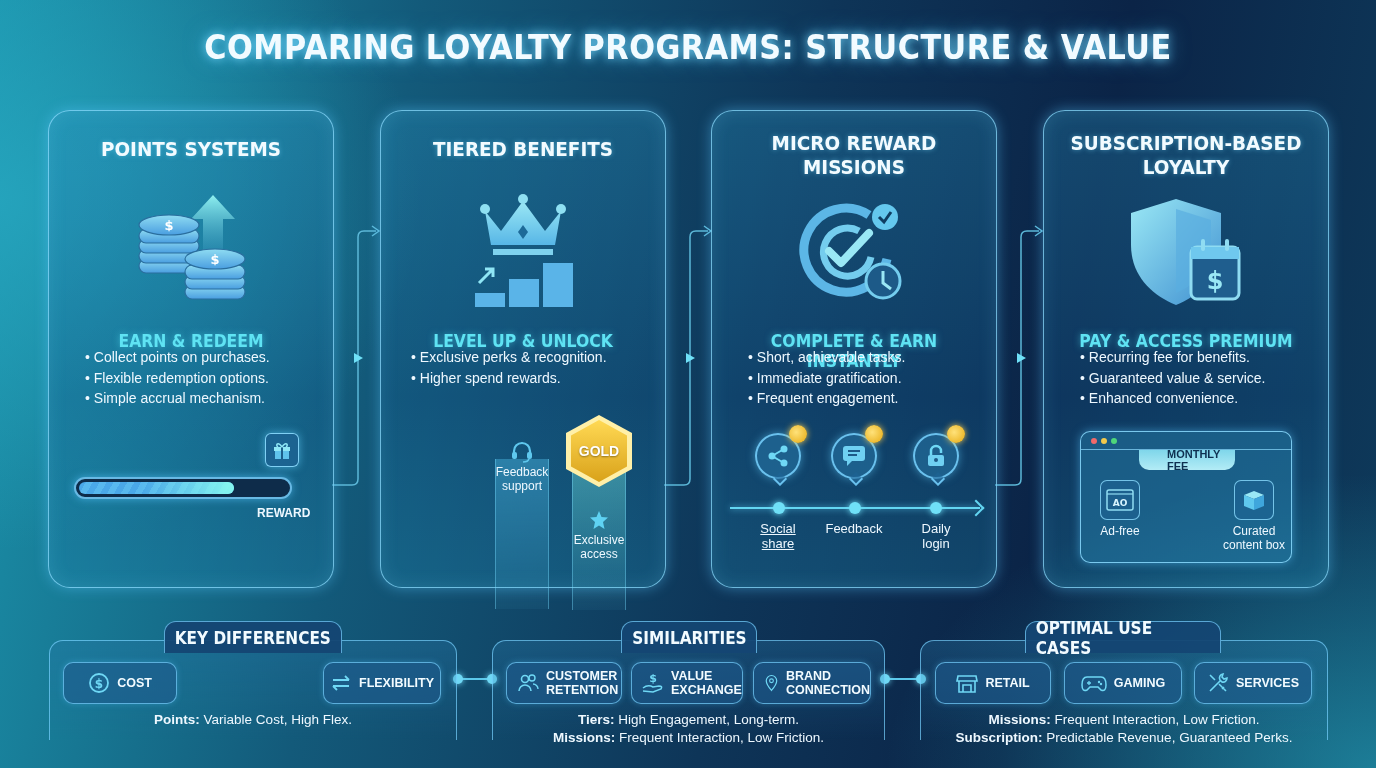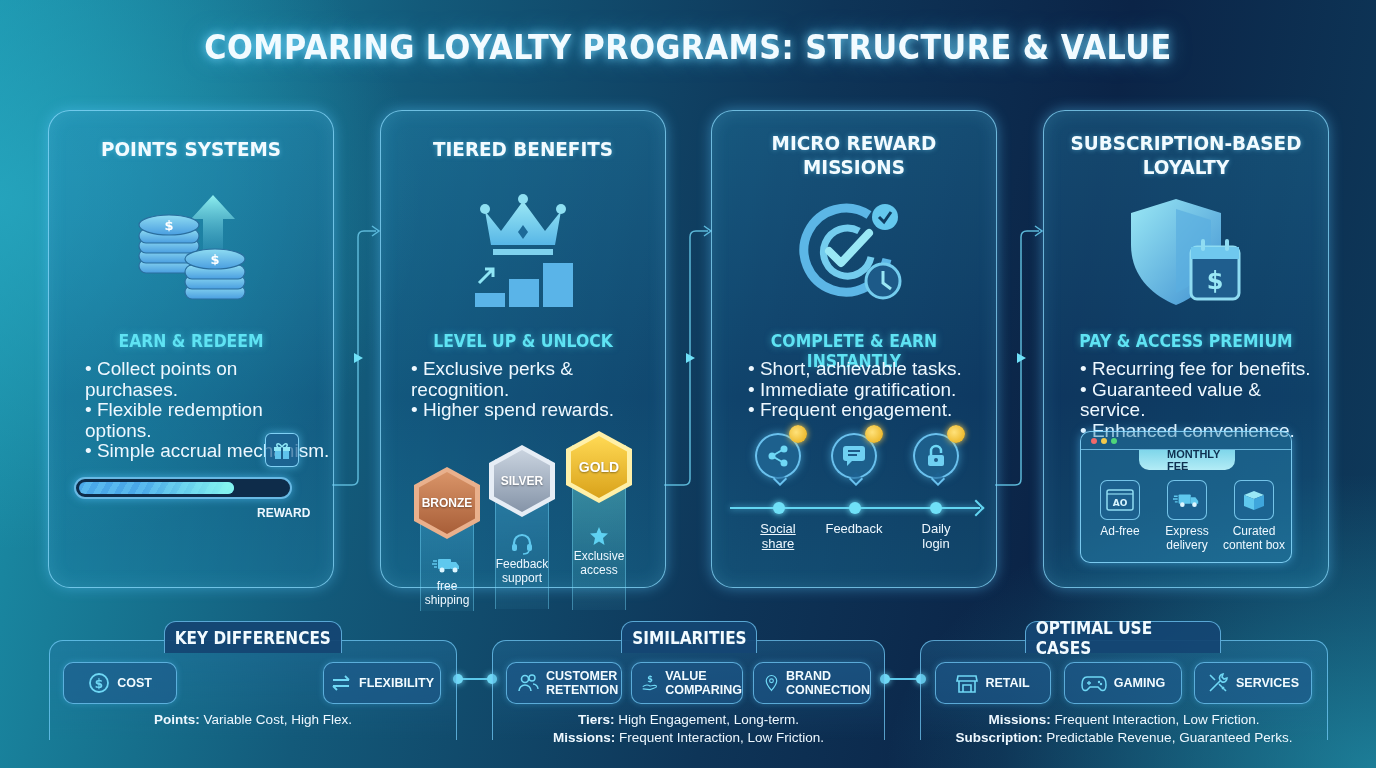--- a/index.html
+++ b/index.html
@@ -31,21 +31,21 @@
     font-size: 20px; font-weight: 700; color: #f2fbff; line-height: 24px;
     text-shadow: 0 0 6px rgba(120,220,255,0.5);
     font-family: "DejaVu Sans", sans-serif; transform: scaleX(0.92);
   }
   .card-sub {
     position: absolute; left: 0; top: 220px; width: 100%; text-align: center;
     font-size: 17px; font-weight: 700; color: #5fe3f3;
     text-shadow: 0 0 8px rgba(80,220,240,0.55);
     font-family: "DejaVu Sans", sans-serif; transform: scaleX(0.92);
   }
-  .bullets { position: absolute; top: 248px; list-style: none; font-size: 19px; line-height: 20.5px; color: #eef8ff; }
+  .bullets { position: absolute; top: 236px; list-style: none; font-size: 14px; line-height: 20.5px; color: #eef8ff; }
   .bullets li::before { content: "• "; }
   .icon-area { position: absolute; left: 0; width: 100%; display: flex; justify-content: center; }
   .connector { position: absolute; }
 
   
   .progress-track {
     position: absolute; left: 25px; top: 366px; width: 218px; height: 22px; border-radius: 11px;
     border: 2px solid rgba(120,210,255,0.85); background: #0e2c4a;
     box-shadow: 0 0 8px rgba(90,200,255,0.6);
   }
@@ -67,21 +67,21 @@
   .reward-label { position: absolute; left: 208px; top: 395px; font-size: 12px; font-weight: 700; color: #eef8ff; }
 
   
   .tier { position: absolute; top: 312px; width: 70px; text-align: center; }
   .tier-beam {
     position: absolute; left: 8px; top: 30px; width: 54px; height: 130px;
     background: linear-gradient(180deg, rgba(90,210,255,0.35), rgba(90,210,255,0.05));
     border-left: 1px solid rgba(120,220,255,0.4); border-right: 1px solid rgba(120,220,255,0.4);
   }
   .hex {
-    position: relative; width: 66px; height: 72px; margin: 16px auto;
+    position: relative; width: 66px; height: 72px; margin: 0 auto;
     clip-path: polygon(50% 0, 100% 25%, 100% 75%, 50% 100%, 0 75%, 0 25%);
     display: flex; align-items: center; justify-content: center;
     font-size: 12px; font-weight: 700; color: #fff; text-shadow: 0 1px 2px rgba(0,0,0,0.4);
   }
   .hex-inner {
     position: absolute; inset: 5px;
     clip-path: polygon(50% 0, 100% 25%, 100% 75%, 50% 100%, 0 75%, 0 25%);
   }
   .hex span { position: relative; z-index: 1; }
   .tier-icon { position: relative; height: 22px; margin-top: 12px; display: flex; justify-content: center; }
@@ -253,47 +253,23 @@
       <rect x="80" y="74" width="30" height="44" fill="#5ab4e8"></rect>
       <path d="M16 94 L30 80 M22 80 H30 V88" stroke="#8fe6f5" stroke-width="3" fill="none"></path>
     </svg>
   </div>
   <div class="card-sub">LEVEL UP &amp; UNLOCK</div>
   <ul class="bullets" style="left:30px;">
     <li>Exclusive perks &amp; recognition.</li>
     <li>Higher spend rewards.</li>
   </ul>
 
-  <div class="tier" style="left:31px;top:340px;">
-    <div class="tier-beam"></div>
-    <div class="hex" style="background:#e9b08c;">
-      <div class="hex-inner" style="background:linear-gradient(180deg,#d99468,#a85e38);"></div>
-      <span>BRONZE</span>
-    </div>
-    <div class="tier-icon">
-      <svg width="30" height="20" viewBox="0 0 30 20">
-          <rect x="6" y="4" width="13" height="10" rx="1" fill="#5fc8ee"></rect>
-          <path d="M19 7 H24 L27 11 V14 H19 Z" fill="#5fc8ee"></path>
-          <circle cx="10" cy="15" r="2.5" fill="#ddf6ff"></circle>
-          <circle cx="23" cy="15" r="2.5" fill="#ddf6ff"></circle>
-          <path d="M1 6 H5 M0 9 H5 M2 12 H5" stroke="#5fc8ee" stroke-width="1.5"></path>
-        </svg>
-    </div>
-    <div class="tier-label">
-        <div>free</div>
-        <div>shipping</div>
-      </div>
-  </div>
 
   <div class="tier" style="left:106px;top:318px;">
     <div class="tier-beam" style="height:150px;"></div>
-    <div class="hex" style="background:#e6edf5;">
-      <div class="hex-inner" style="background:linear-gradient(180deg,#c9d3df,#8594a8);"></div>
-      <span>SILVER</span>
-    </div>
     <div class="tier-icon" style="margin-top:12px;">
       <svg width="24" height="22" viewBox="0 0 24 22">
           <path d="M4 13 V10 A8 8 0 0 1 20 10 V13" stroke="#5fc8ee" stroke-width="2.2" fill="none"></path>
           <rect x="2" y="11" width="5" height="7" rx="2" fill="#5fc8ee"></rect>
           <rect x="17" y="11" width="5" height="7" rx="2" fill="#5fc8ee"></rect>
           <path d="M19 18 Q18 21 13 21" stroke="#5fc8ee" stroke-width="1.5" fill="none"></path>
         </svg>
     </div>
     <div class="tier-label">
         <div>Feedback</div>
@@ -428,35 +404,20 @@
     <div class="perk" style="left:6px;">
       <div class="perk-box">
         <svg width="28" height="22" viewBox="0 0 28 22">
             <rect x="1" y="1" width="26" height="20" rx="2" stroke="#8fdcf2" stroke-width="1.5" fill="none"></rect>
             <path d="M1 5 H27" stroke="#8fdcf2" stroke-width="1.2"></path>
             <text x="14" y="17" text-anchor="middle" font-size="9" font-weight="700" fill="#d8f5ff" font-family="DejaVu Sans, sans-serif">AO</text>
           </svg>
       </div>
       <div class="perk-label">Ad-free</div>
     </div>
-    <div class="perk" style="left:73px;">
-      <div class="perk-box">
-        <svg width="28" height="20" viewBox="0 0 30 20">
-            <rect x="6" y="4" width="13" height="10" rx="1" fill="#5fc8ee"></rect>
-            <path d="M19 7 H24 L27 11 V14 H19 Z" fill="#5fc8ee"></path>
-            <circle cx="10" cy="15" r="2.5" fill="#ddf6ff"></circle>
-            <circle cx="23" cy="15" r="2.5" fill="#ddf6ff"></circle>
-            <path d="M1 6 H5 M0 9 H5 M2 12 H5" stroke="#5fc8ee" stroke-width="1.5"></path>
-          </svg>
-      </div>
-      <div class="perk-label">
-          <div>Express</div>
-          <div>delivery</div>
-        </div>
-    </div>
     <div class="perk" style="left:140px;">
       <div class="perk-box">
         <svg width="26" height="24" viewBox="0 0 26 24">
             <path d="M3 7 L13 3 L23 7 L13 11 Z" fill="#9ae8f5"></path>
             <path d="M3 7 V18 L13 22 V11 Z" fill="#5fc8ee"></path>
             <path d="M23 7 V18 L13 22 V11 Z" fill="#3fa6dc"></path>
           </svg>
       </div>
       <div class="perk-label">
           <div>Curated</div>
@@ -511,21 +472,21 @@
         <div>RETENTION</div>
       </span>
   </div>
   <div class="chip" style="left:138px;width:112px;justify-content:flex-start;padding-left:10px;">
     <svg width="22" height="22" viewBox="0 0 22 22">
         <text x="11" y="10" text-anchor="middle" font-size="11" font-weight="700" fill="#6fd8f5" font-family="DejaVu Sans, sans-serif">$</text>
         <path d="M1 16 Q6 12 11 15 L17 14 Q21 14 19 17 L11 20 L1 19" stroke="#6fd8f5" stroke-width="1.5" fill="none"></path>
       </svg>
     <span>
         <div>VALUE</div>
-        <div>COMPARING</div>
+        <div>EXCHANGE</div>
       </span>
   </div>
   <div class="chip" style="left:260px;width:118px;justify-content:flex-start;padding-left:10px;">
     <svg width="20" height="22" viewBox="0 0 20 22">
         <path d="M10 21 C4 14 3 11 3 8 A7 7 0 0 1 17 8 C17 11 16 14 10 21 Z" stroke="#6fd8f5" stroke-width="1.6" fill="none"></path>
         <circle cx="10" cy="8" r="2.5" stroke="#6fd8f5" stroke-width="1.5" fill="none"></circle>
       </svg>
     <span>
         <div>BRAND</div>
         <div>CONNECTION</div>

